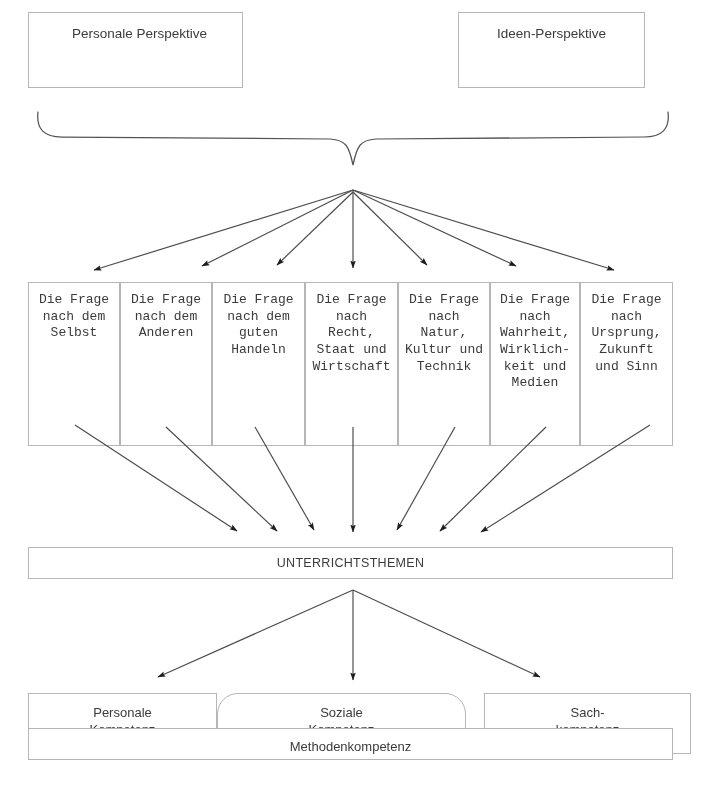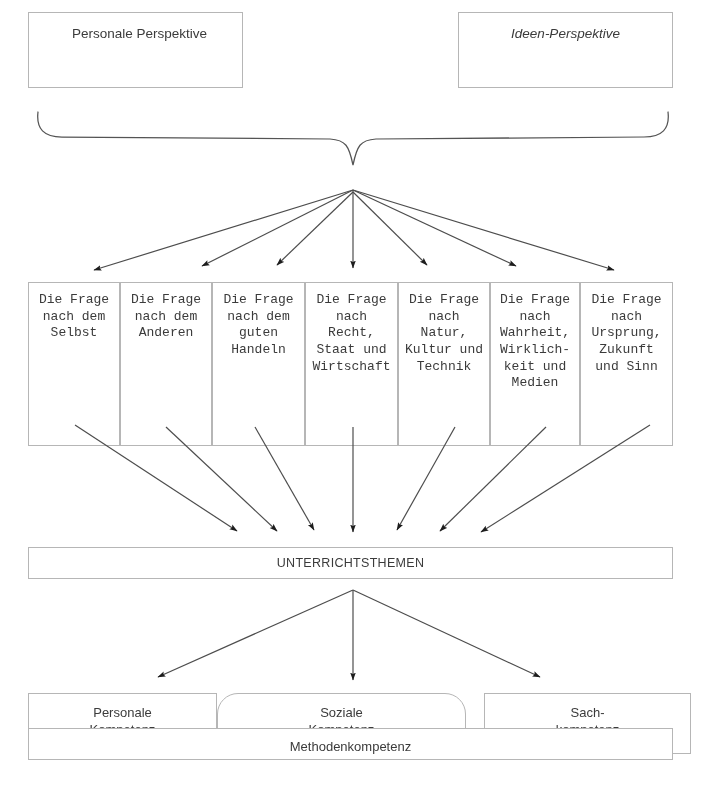--- a/index.html
+++ b/index.html
@@ -35,21 +35,21 @@
   }
   
   .row-top {
     top: 12px;
     height: 76px;
     font-size: 13.5px;
     padding-top: 13px;
   }
   .top-1 { left: 28px;  width: 215px; padding-left: 8px; }
   .top-2 { left: 243px; width: 215px; }
-  .top-3 { left: 458px; width: 215px; font-style: italic; }
+  .top-3 { left: 458px; width: 187px; }
 
   
   .row-q {
     top: 282px;
     height: 164px;
     font-size: 13px;
     padding-top: 9px;
     line-height: 1.28;
     font-family: Liberation Mono, monospace;
   }

